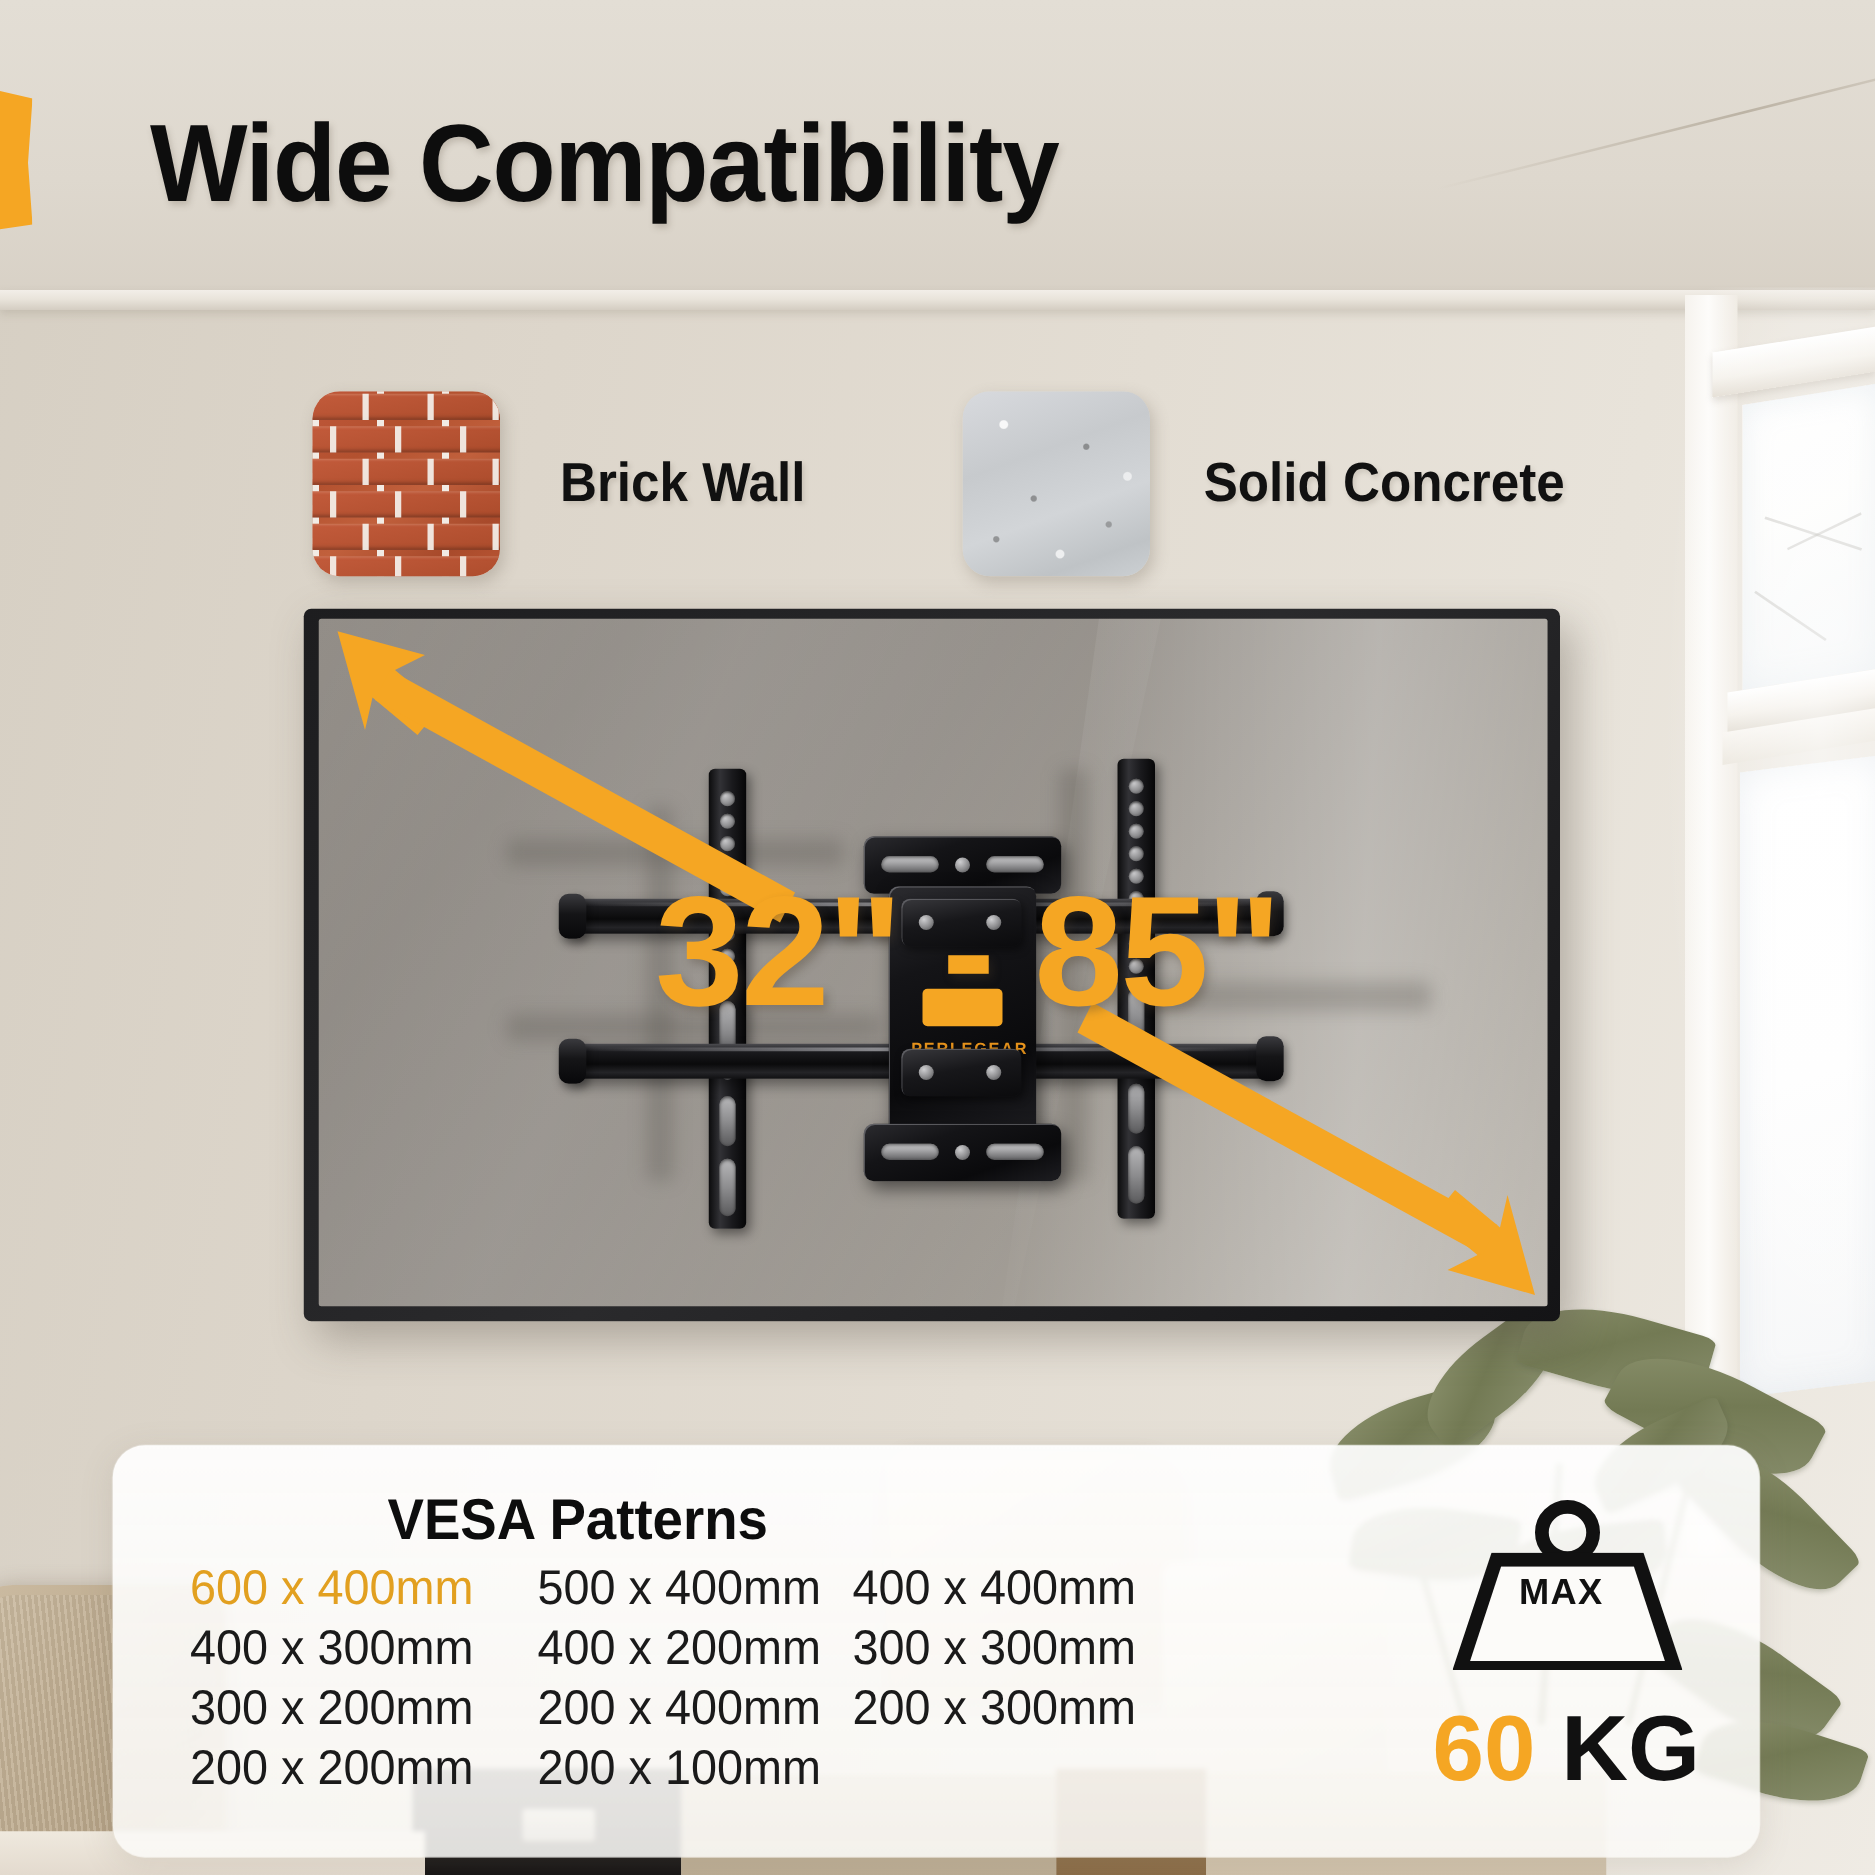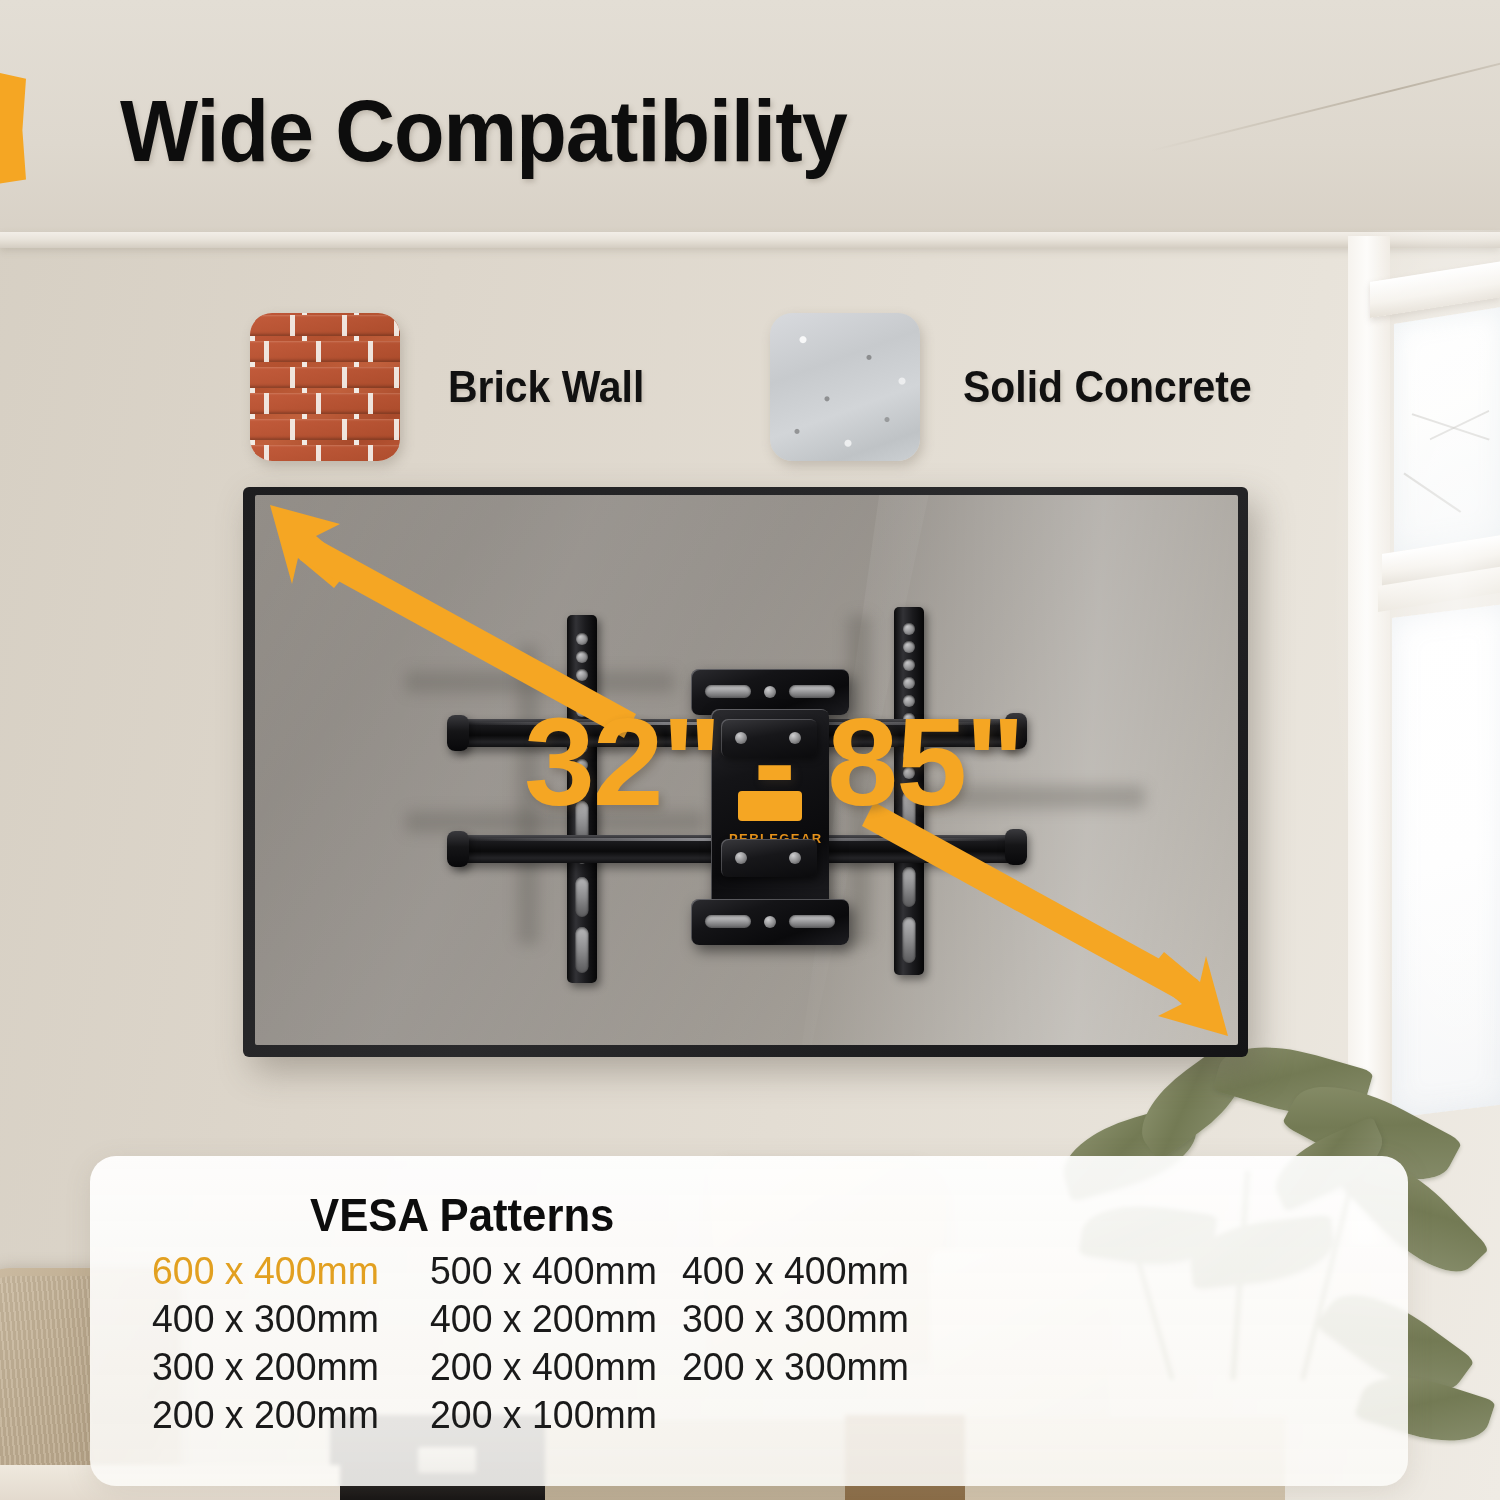--- a/index.html
+++ b/index.html
@@ -559,14 +559,23 @@
       <div class="vesa-cell">400 x 200mm</div>
       <div class="vesa-cell">300 x 300mm</div>
       <div class="vesa-cell">300 x 200mm</div>
       <div class="vesa-cell">200 x 400mm</div>
       <div class="vesa-cell">200 x 300mm</div>
       <div class="vesa-cell">200 x 200mm</div>
       <div class="vesa-cell">200 x 100mm</div>
       <div class="vesa-cell empty">-</div>
     </div>
 
+  <div class="weight-box">
+    <div class="wt-ring"></div>
+    <div class="wt-body"></div>
+    <div class="wt-inner"></div>
+    <div class="wt-max">MAX</div>
+    <div class="wt-value">
+      <span class="wt-num">60</span><span class="wt-unit">&nbsp;</span><span class="wt-unit">KG</span>
+    </div>
+  </div>
 
 </div>
 
 </body></html>

